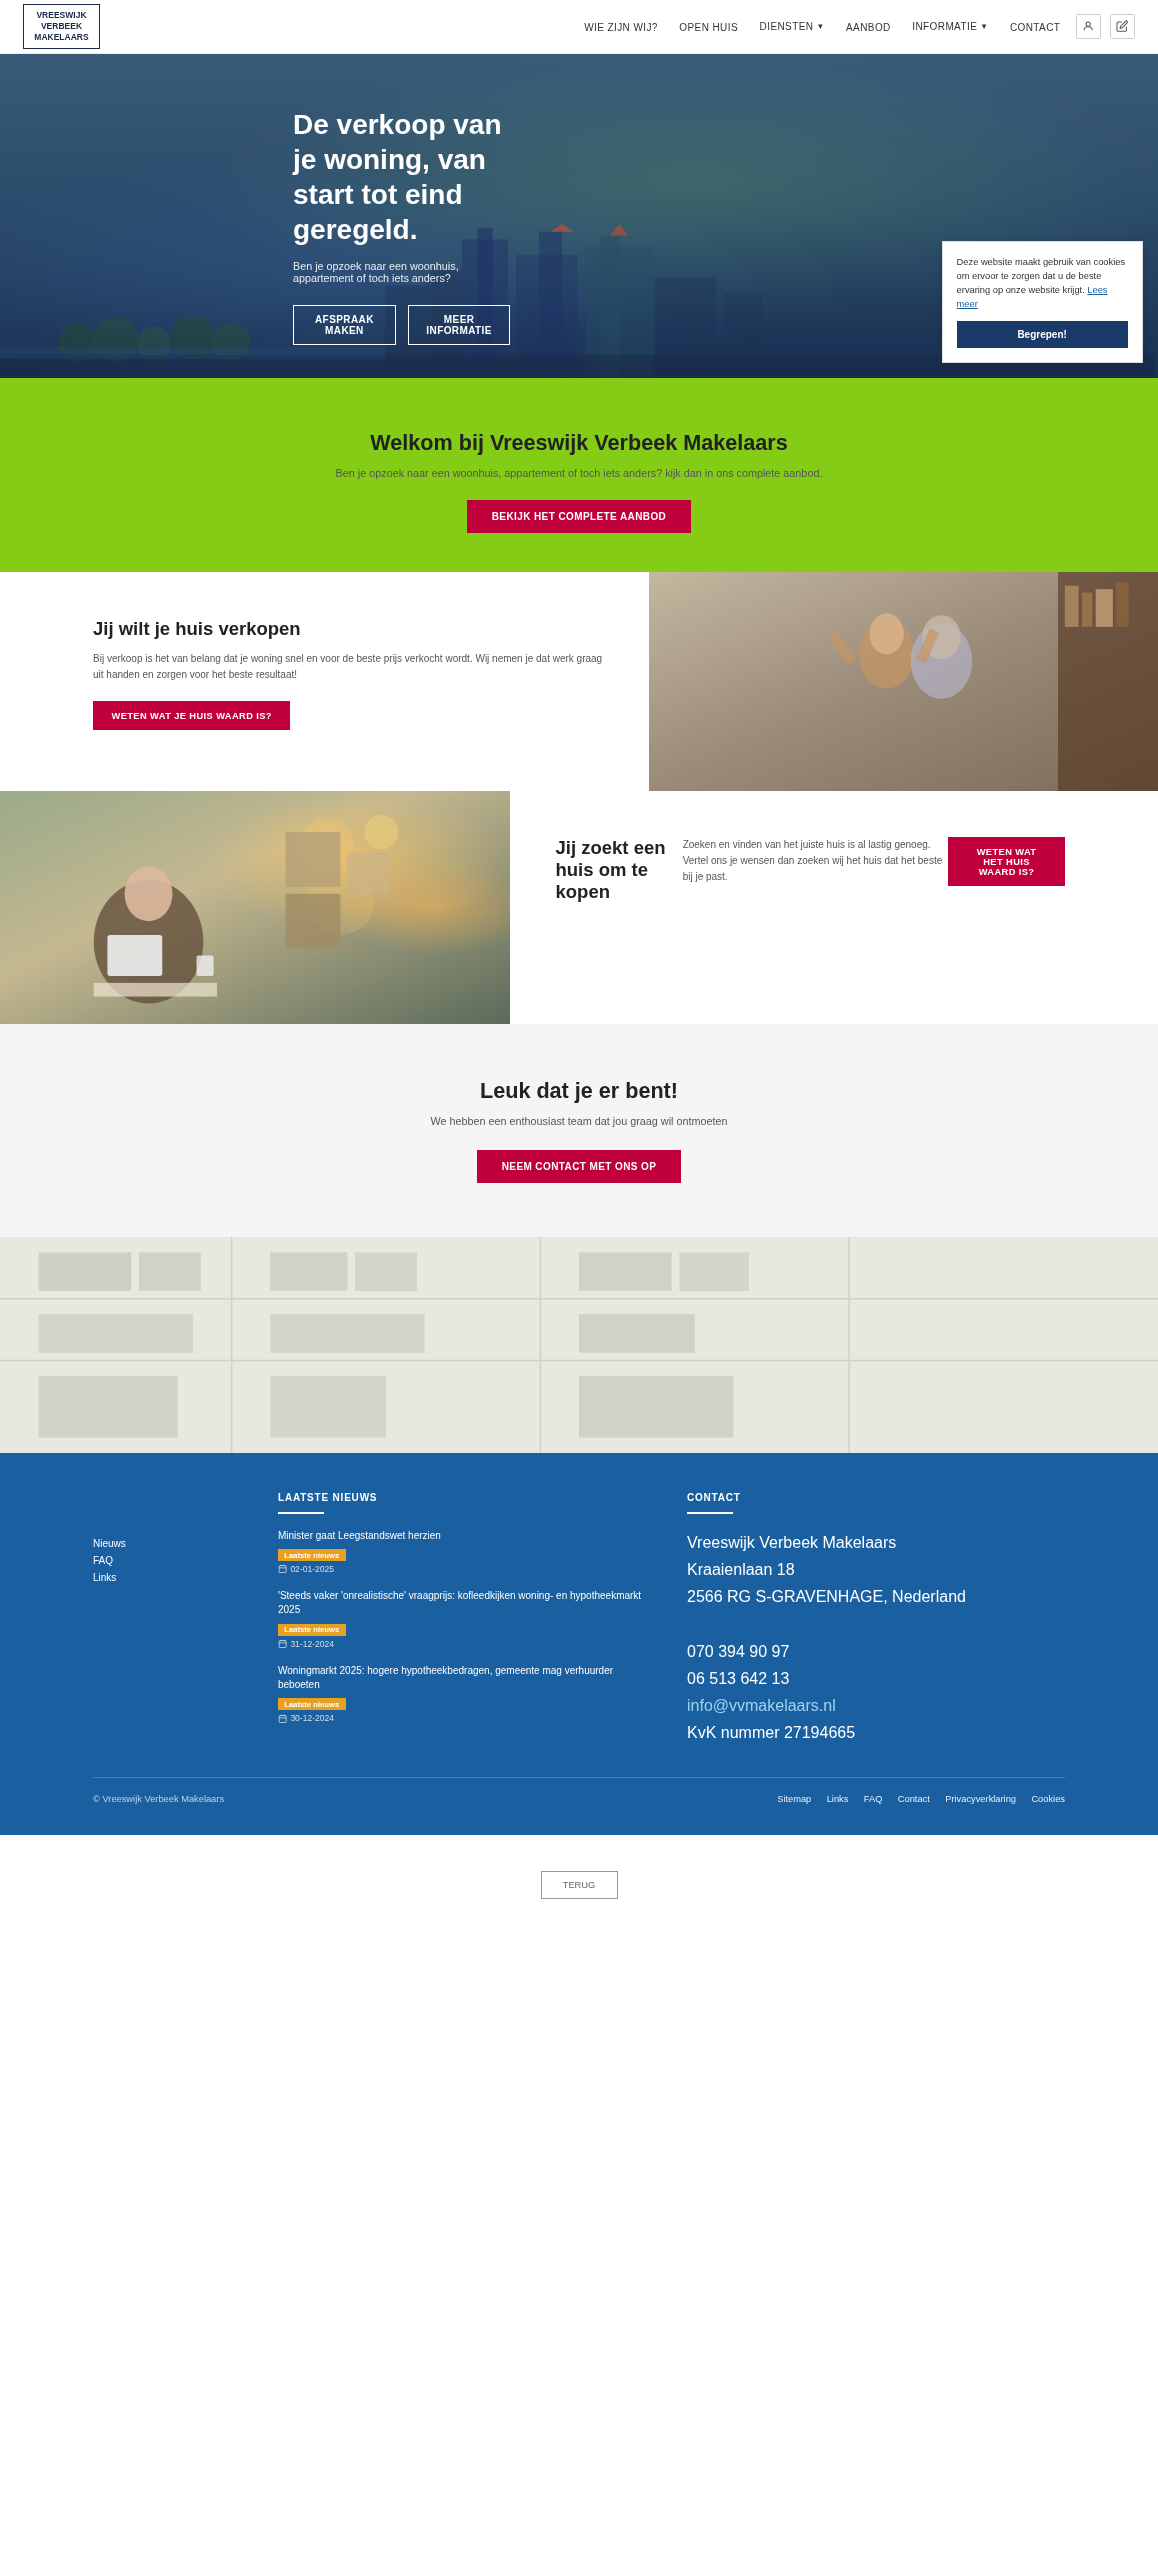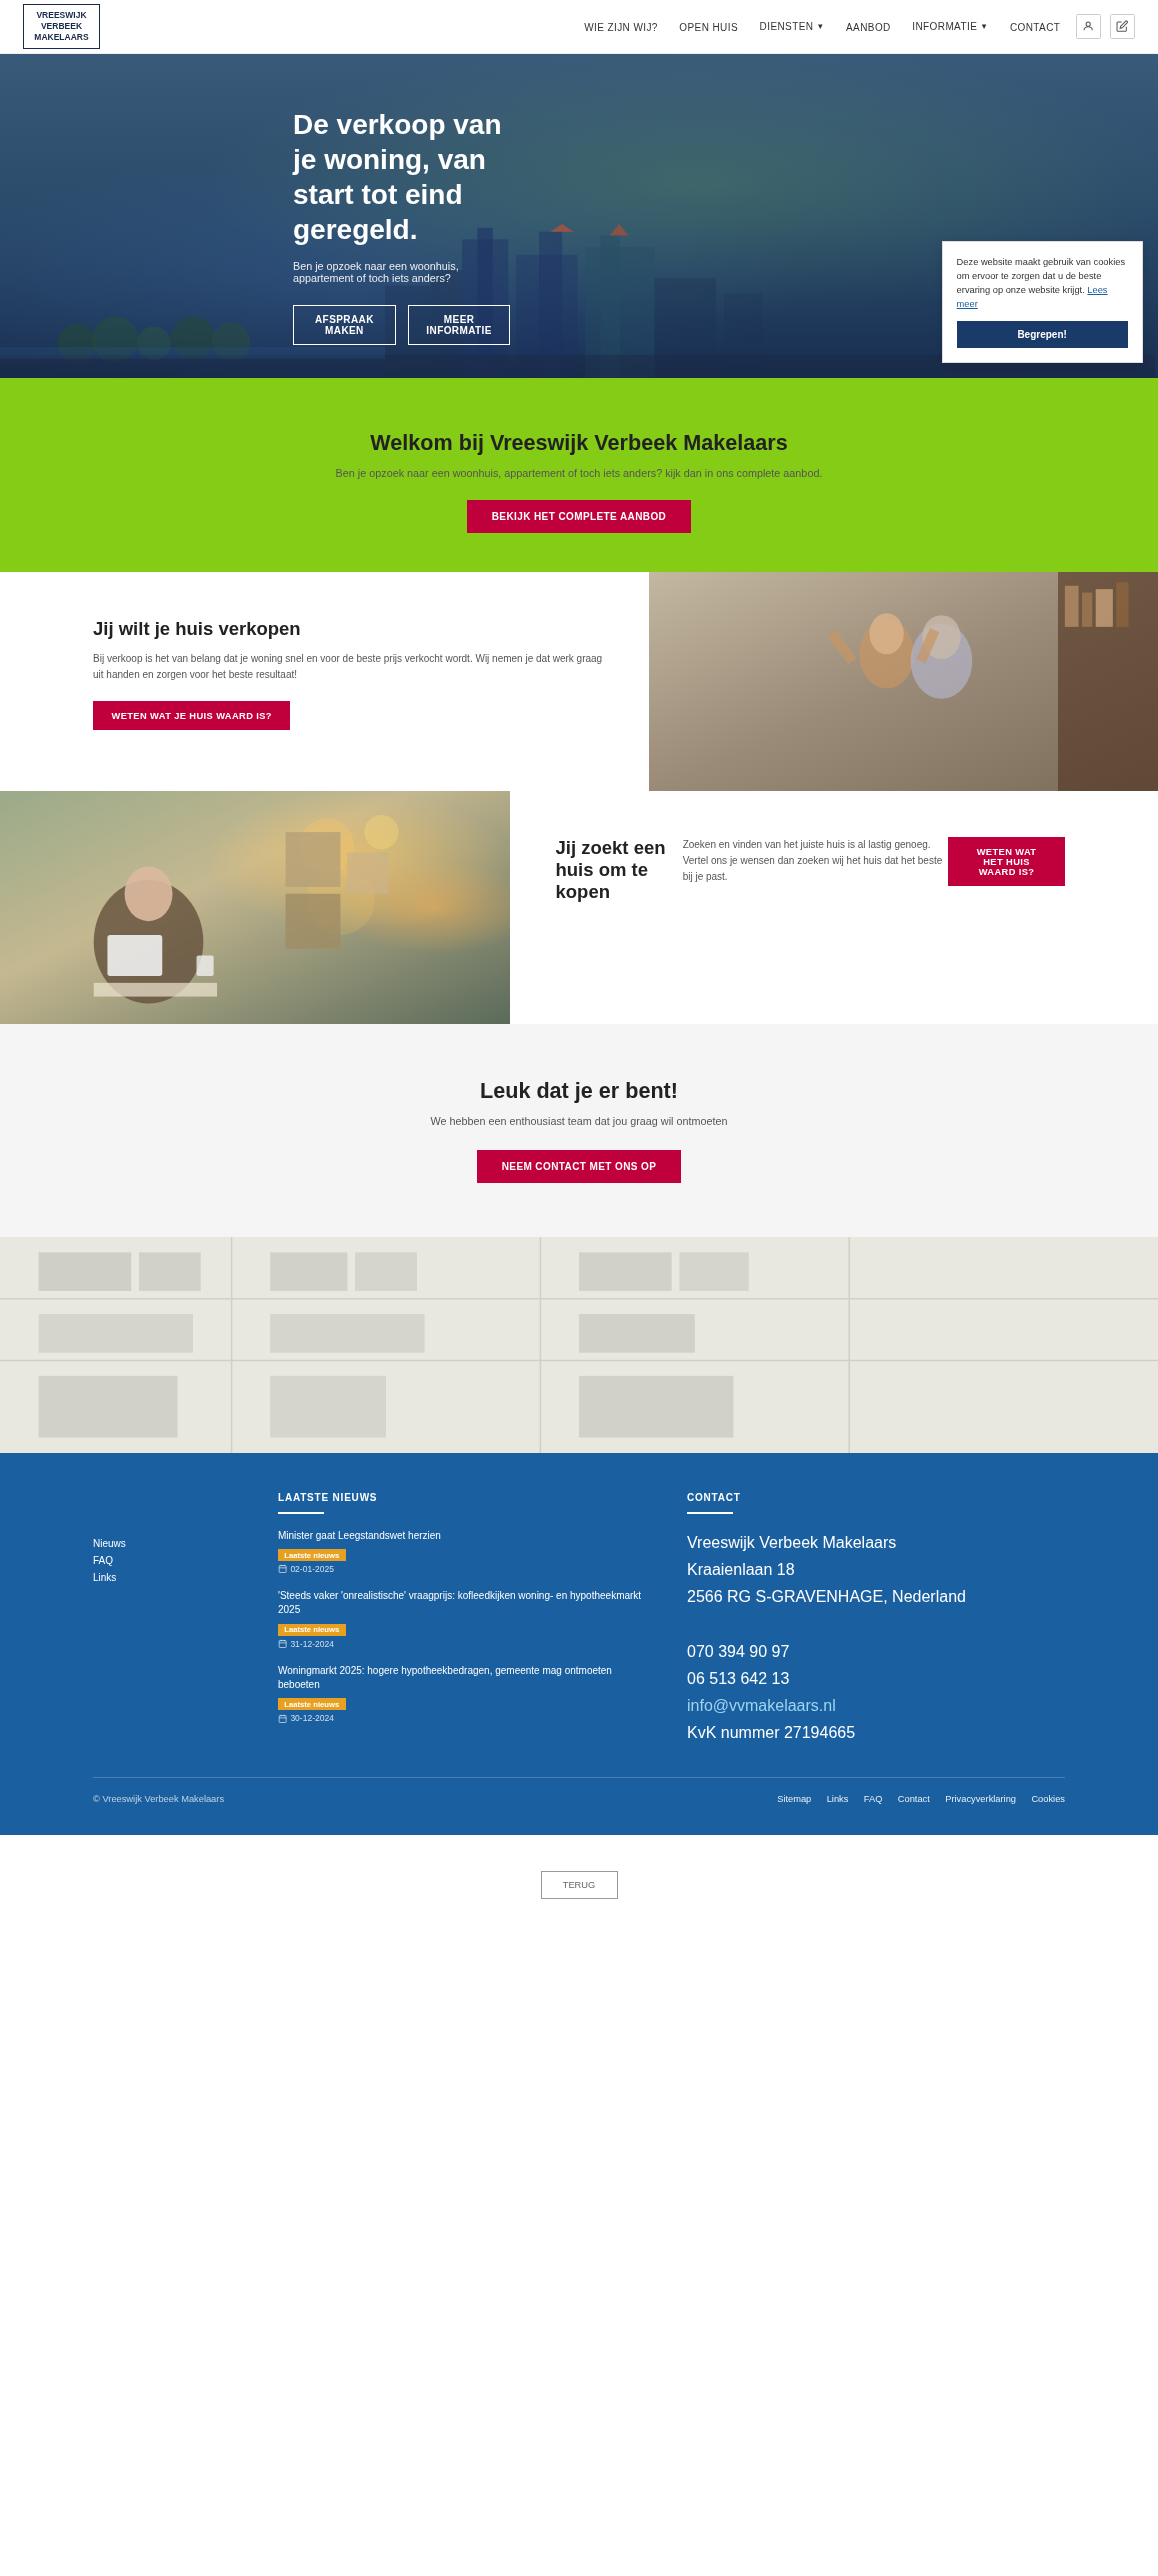--- a/index.html
+++ b/index.html
@@ -595,21 +595,21 @@
             <rect x="3" y="4" width="18" height="18" rx="2"></rect>
               <line x1="3" y1="10" x2="21" y2="10"></line>
             <line x1="8" y1="2" x2="8" y2="6"></line>
               <line x1="16" y1="2" x2="16" y2="6"></line>
           </svg>
           <span>31-12-2024</span>
         </div>
       </div>
 
       <div class="footer-news-item">
-        <div class="footer-news-title">Woningmarkt 2025: hogere hypotheekbedragen, gemeente mag ontmoeten beboeten</div>
+        <div class="footer-news-title">Woningmarkt 2025: hogere hypotheekbedragen, gemeente mag verhuurder beboeten</div>
         <div class="footer-news-badge">Laatste nieuws</div>
         <div class="footer-news-date">
           <svg width="9.3" height="9.3" viewBox="0 0 24 24" fill="none" stroke="rgba(255,255,255,0.8)" stroke-width="2">
             <rect x="3" y="4" width="18" height="18" rx="2"></rect>
               <line x1="3" y1="10" x2="21" y2="10"></line>
             <line x1="8" y1="2" x2="8" y2="6"></line>
               <line x1="16" y1="2" x2="16" y2="6"></line>
           </svg>
           <span>30-12-2024</span>
         </div>

